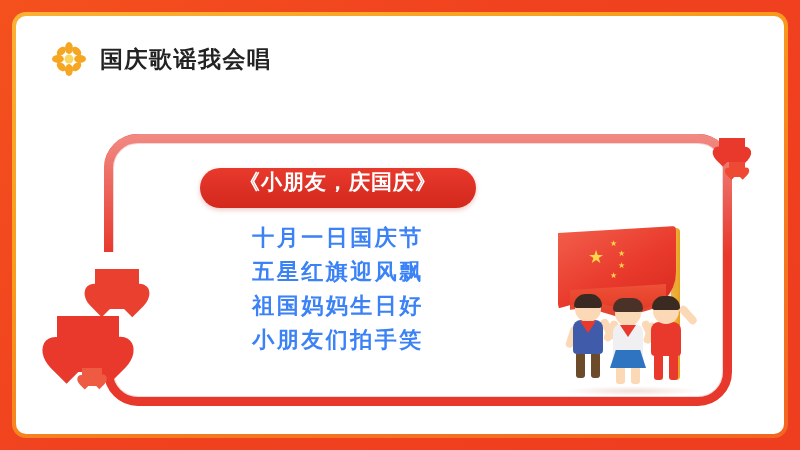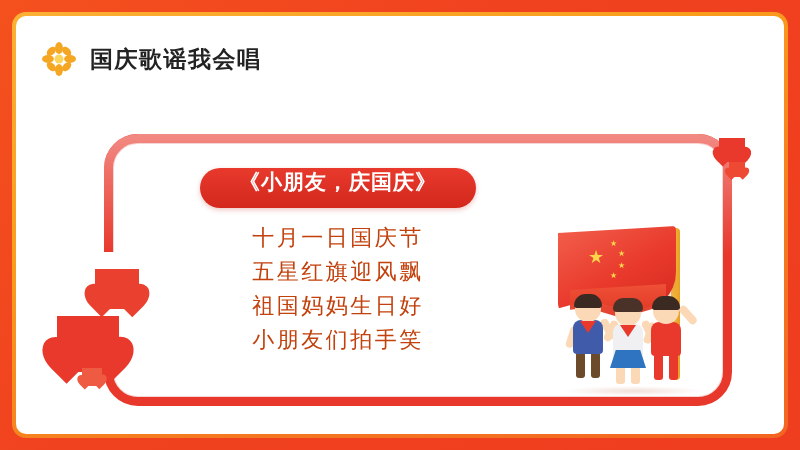--- a/index.html
+++ b/index.html
@@ -46,21 +46,21 @@
 
   
   .header {
     position: absolute;
     left: 0;
     top: 0;
     height: 86px;
     width: 100%;
     display: flex;
     align-items: center;
-    padding-left: 26px;
+    padding-left: 36px;
     box-sizing: border-box;
   }
   .flower-icon {
     width: 34px;
     height: 34px;
     position: relative;
     flex: 0 0 auto;
     margin-right: 14px;
   }
   .header-title {
@@ -130,24 +130,24 @@
   
   .poem {
     position: absolute;
     left: 186px;
     top: 205px;
     width: 272px;
     text-align: center;
   }
   .poem-line {
     font-size: 22px;
-    color: #c2410c;
+    color: #3b82f6;
     letter-spacing: 2.5px;
     line-height: 34px;
-    font-weight: 400;
+    font-weight: 700;
   }
 
   
   .heart {
     position: absolute;
     transform-origin: center;
   }
   .heart-shape {
     position: relative;
     width: 100%;

